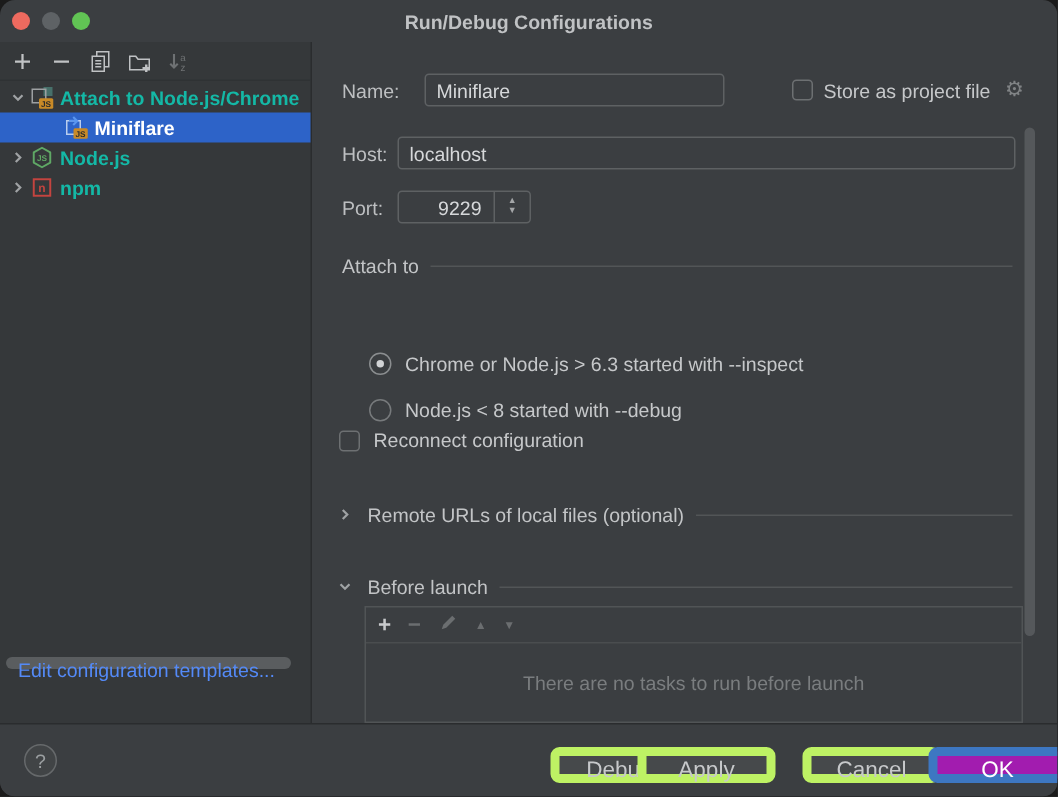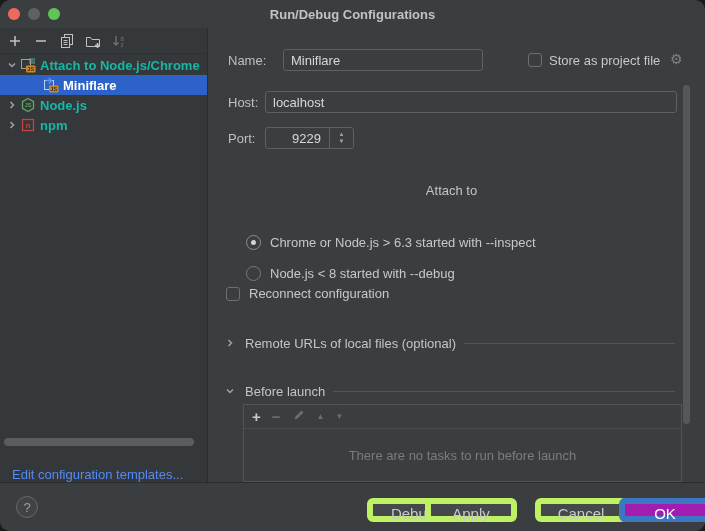--- a/index.html
+++ b/index.html
@@ -19,21 +19,21 @@
   
   .sidebar{position:absolute;top:28px;left:0;width:208px;bottom:49px;background:#35383a;border-right:1px solid #2a2c2e;}
   .sb-toolbar{position:absolute;top:0;left:0;right:0;height:26px;display:flex;align-items:center;gap:10px;padding-left:7px;border-bottom:1px solid #2f3234;}
   .tbi{width:16px;height:16px;display:flex;align-items:center;justify-content:center;flex:0 0 auto;}
   .tree{position:absolute;top:27px;left:0;right:0;}
   .tree-row{height:20px;display:flex;align-items:center;white-space:nowrap;overflow:hidden;font-weight:bold;color:#14b8a6;padding-left:6px;}
   .tree-row .chev{width:14px;flex:0 0 14px;display:flex;align-items:center;}
   .tree-row .ticon{width:16px;height:16px;flex:0 0 16px;margin-right:4px;}
   .tree-row.selected{background:#2d63c8;color:#ffffff;padding-left:43px;}
   .hscroll{position:absolute;left:4px;bottom:36px;width:190px;height:8px;border-radius:4px;background:#5a5d5f;}
-  .edit-link{position:absolute;left:12px;bottom:0;color:#548af7;cursor:pointer;}
+  .edit-link{position:absolute;left:12px;bottom:28px;color:#548af7;cursor:pointer;}
   
   .main{position:absolute;top:28px;left:208px;right:0;bottom:49px;}
   .flabel{position:absolute;color:#bdbfc1;}
   .tfield{
     position:absolute;height:22px;background:transparent;border:1px solid #5e6163;border-radius:3px;
     color:#d6d8da;font-family:"Liberation Sans",sans-serif;font-size:13px;padding:0 7px;outline:none;
   }
   .checkbox{position:absolute;width:14px;height:14px;border:1px solid #6d7072;border-radius:3px;background:#3b3e41;}
   .gear{position:absolute;font-size:14px;color:#808385;line-height:14px;}
   .spinner{position:absolute;left:57px;top:99px;width:89px;height:22px;border:1px solid #5e6163;border-radius:3px;display:flex;}
@@ -191,21 +191,21 @@
 
     <div class="flabel" style="left:20px;top:103px;">Port:</div>
     <div class="spinner">
       <input class="spin-num" value="9229" style="">
       <div class="spin-btns">
         <span class="spin-arrow">▲</span>
         <span class="spin-arrow">▼</span>
       </div>
     </div>
 
-    <div class="tsep" style="top:155px;flex-direction:column;">
+    <div class="tsep" style="top:141px;">
       <span>Attach to</span>
       <span class="line"></span>
     </div>
 
     <div class="opt-row" style="left:38px;top:182px;margin-top:25px;">
       <span class="radio on"></span>
       <span>Chrome or Node.js &gt; 6.3 started with --inspect</span>
     </div>
     <div class="opt-row" style="left:38px;top:210px;margin-top:28px;">
       <span class="radio"></span>

